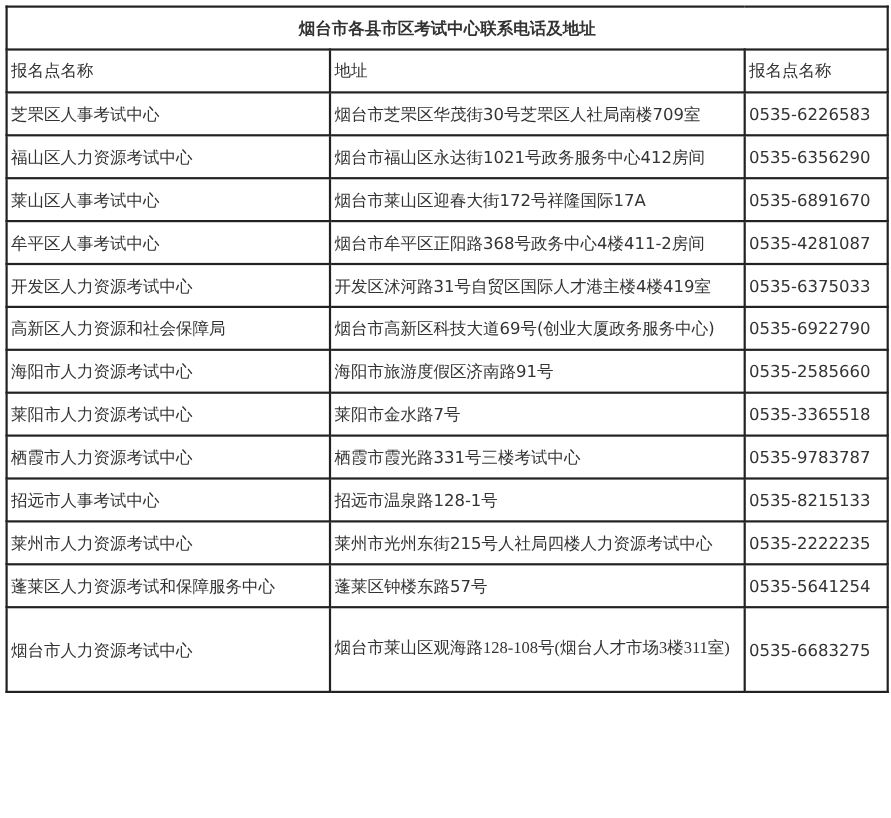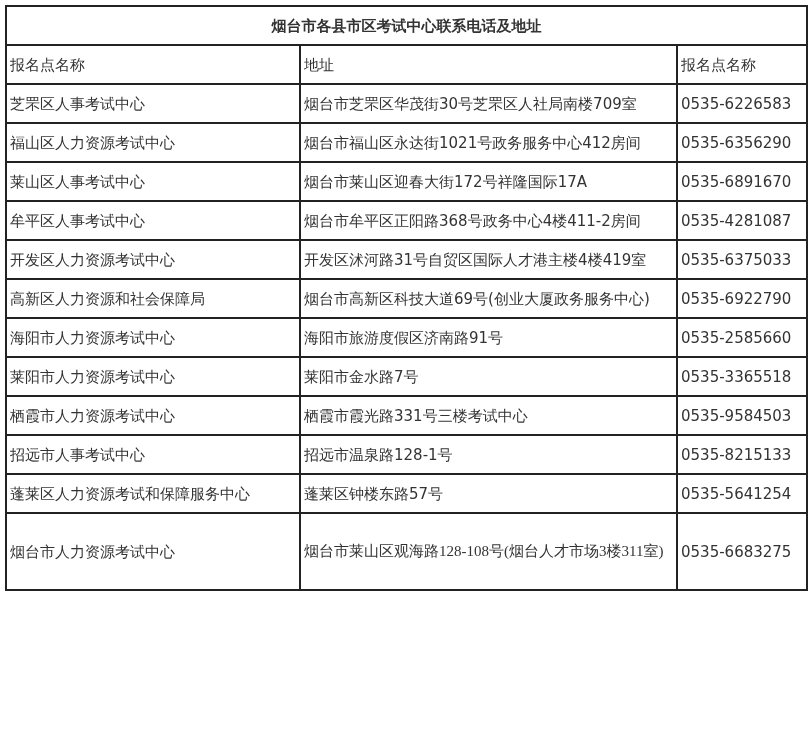--- a/index.html
+++ b/index.html
@@ -116,26 +116,31 @@
     <td>0535-2585660</td>
   </tr>
   <tr class="row">
     <td>莱阳市人力资源考试中心</td>
     <td>莱阳市金水路7号</td>
     <td>0535-3365518</td>
   </tr>
   <tr class="row">
     <td>栖霞市人力资源考试中心</td>
     <td>栖霞市霞光路331号三楼考试中心</td>
-    <td>0535-9584503</td>
+    <td>0535-9783787</td>
   </tr>
   <tr class="row">
     <td>招远市人事考试中心</td>
     <td>招远市温泉路128-1号</td>
     <td>0535-8215133</td>
+  </tr>
+  <tr class="row">
+    <td>莱州市人力资源考试中心</td>
+    <td>莱州市光州东街215号人社局四楼人力资源考试中心</td>
+    <td>0535-2222235</td>
   </tr>
   <tr class="row">
     <td>蓬莱区人力资源考试和保障服务中心</td>
     <td>蓬莱区钟楼东路57号</td>
     <td>0535-5641254</td>
   </tr>
   <tr class="row tall">
     <td>烟台市人力资源考试中心</td>
     <td class="wrap">烟台市莱山区观海路128-108号(烟台人才市场3楼311室)</td>
     <td>0535-6683275</td>

